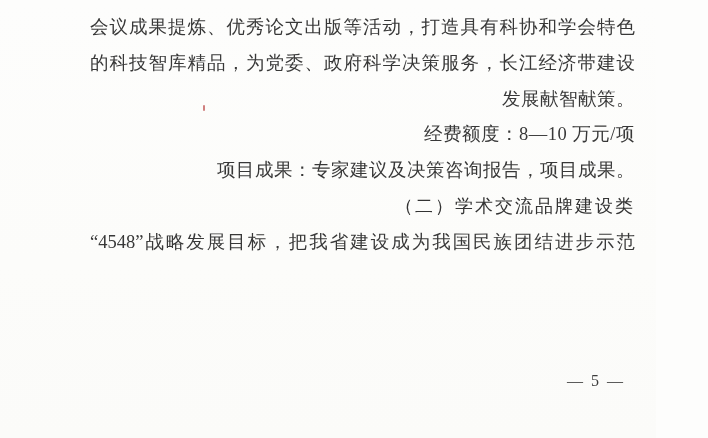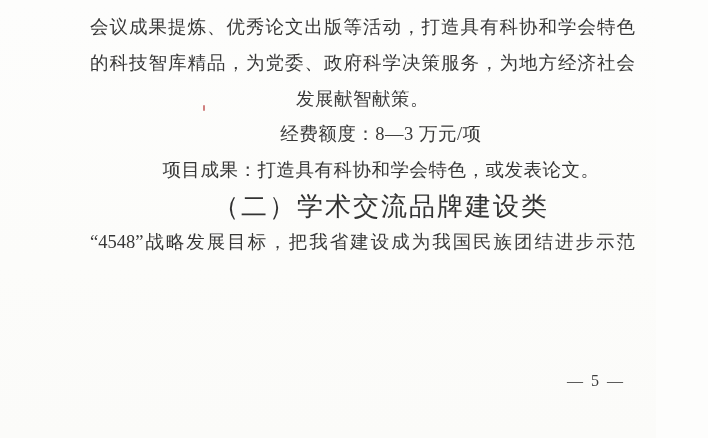--- a/index.html
+++ b/index.html
@@ -22,37 +22,37 @@
     left: 90px;
     top: 10px;
     width: 545px;
   }
   .line {
     height: 35.8px;
     line-height: 35.8px;
     font-size: 18.5px;
     color: #383838;
     overflow: hidden;
-    text-align: center;
+    text-align: right;
     letter-spacing: 0.5px;
   }
   .just {
     text-align: justify;
     text-align-last: justify;
     text-justify: inter-character;
     letter-spacing: 0;
   }
   .indent {
     padding-left: 37px;
   }
   .tight {
     letter-spacing: -1.2px;
   }
   .heading {
-    font-size: 26px;
+    font-size: 18px;
     letter-spacing: 2px;
     color: #333333;
   }
   .pagenum {
     position: absolute;
     top: 371px;
     left: 552px;
     width: 88px;
     height: 20px;
     line-height: 20px;
@@ -71,24 +71,24 @@
     opacity: 0.75;
     border-radius: 1px;
   }
 </style>
 </head>
 <body>
 
 <div class="sheet">
   <div class="text-block">
     <div class="line just">会议成果提炼、优秀论文出版等活动，打造具有科协和学会特色</div>
-    <div class="line just">的科技智库精品，为党委、政府科学决策服务，为地方经济社会</div>
+    <div class="line just">的科技智库精品，为党委、政府科学决策服务，长江经济带建设</div>
     <div class="line">发展献智献策。</div>
-    <div class="line indent">经费额度：8—3 万元/项</div>
-    <div class="line indent">项目成果：打造具有科协和学会特色，或发表论文。</div>
+    <div class="line indent">经费额度：8—10 万元/项</div>
+    <div class="line indent">项目成果：专家建议及决策咨询报告，项目成果。</div>
     <div class="line indent heading">（二）学术交流品牌建设类</div>
     <div class="line just">“4548”战略发展目标，把我省建设成为我国民族团结进步示范</div>
   </div>
 
   <div class="red-mark"></div>
 
   <div class="pagenum">— 5 —</div>
 </div>
 
 </body></html>

